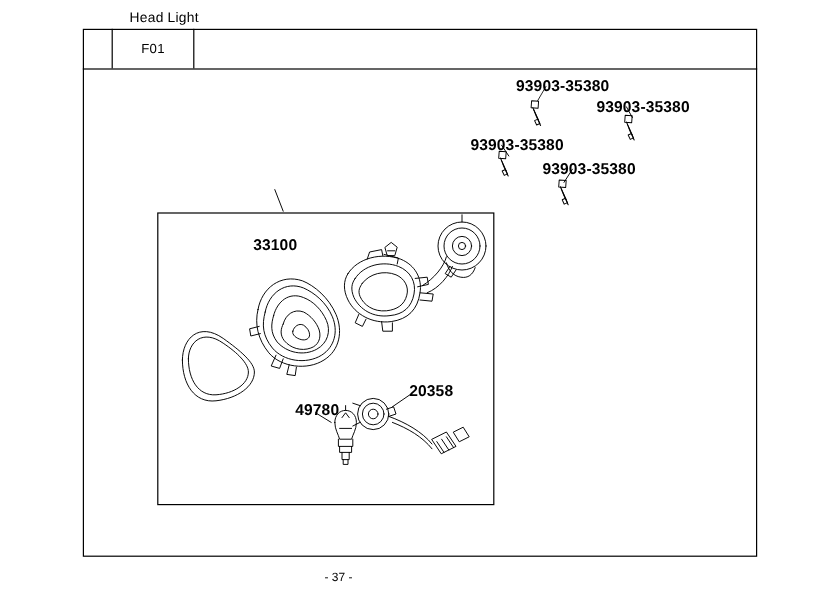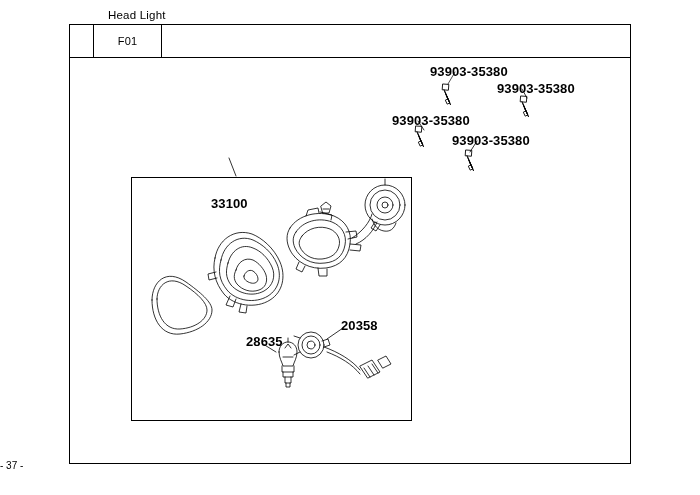--- a/index.html
+++ b/index.html
@@ -95,23 +95,23 @@
     font-size: 13px;
     color: #000;
     white-space: nowrap;
     font-weight: bold;
     letter-spacing: 0.1px;
   }
   
   .footer {
     position: absolute;
     left: 0;
-    top: 460px;
+    top: 476px;
     width: 564px;
-    text-align: left;
+    text-align: center;
     font-size: 10px;
     color: #000;
   }
   .svg-layer {
     position: absolute;
     left: 0; top: 0;
     width: 700px; height: 495px;
     pointer-events: none;
   }
 </style>
@@ -254,18 +254,18 @@
       <path d="M343 328 L327 339"></path>
 
     </g>
   </svg>
 
   <div class="lbl" style="left:430px; top:64px;">93903-35380</div>
   <div class="lbl" style="left:497px; top:81px;">93903-35380</div>
   <div class="lbl" style="left:392px; top:113px;">93903-35380</div>
   <div class="lbl" style="left:452px; top:133px;">93903-35380</div>
   <div class="lbl" style="left:211px; top:148px;margin-top:48px;">33100</div>
-  <div class="lbl" style="left:246px; top:334px;">28635</div>
+  <div class="lbl" style="left:246px; top:334px;">49780</div>
   <div class="lbl" style="left:341px; top:318px;">20358</div>
 
   <div class="footer">- 37 -</div>
 
 </div>
 
 </body></html>

